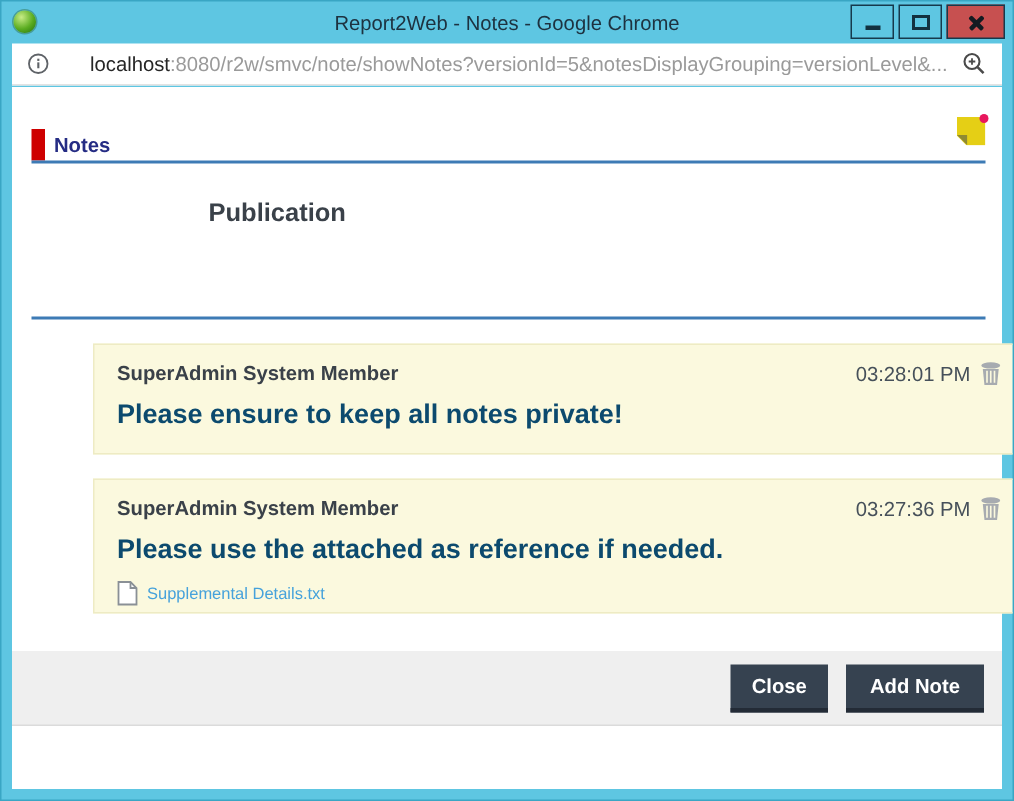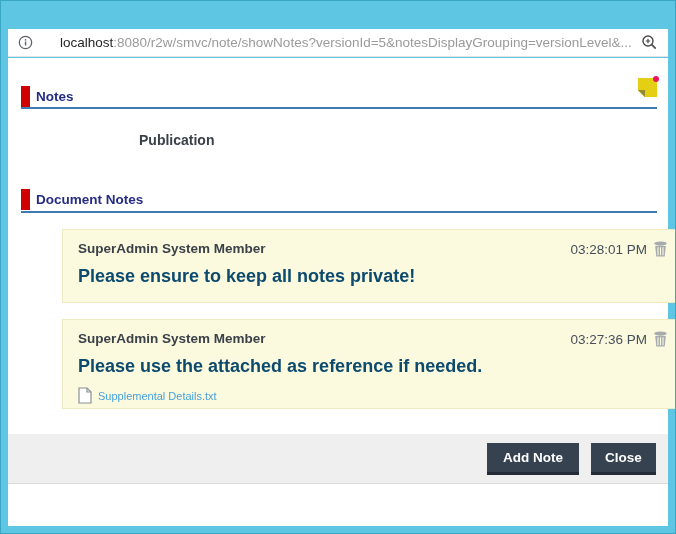--- a/index.html
+++ b/index.html
@@ -38,21 +38,21 @@
   .sh2{top:131px;}
   .rule{position:absolute;left:13px;width:636px;height:2px;background:#3D7BB5;}
   .r1{top:49px;}
   .r2{top:153px;}
 
   .sticky{position:absolute;top:20px;right:11px;width:19px;height:19px;cursor:pointer;}
   .sticky .paper{position:absolute;inset:0;background:#E5CF15;clip-path:polygon(0 0,100% 0,100% 100%,34% 100%,0 66%);}
   .sticky .fold{position:absolute;left:0;bottom:0;width:7px;height:7px;background:#8F8A33;clip-path:polygon(0 0,100% 0,100% 100%);}
   .sticky .dot{position:absolute;top:-2px;right:-2px;width:6px;height:6px;border-radius:50%;background:#E8175D;}
 
-  .pubrow{position:absolute;top:74px;left:0;right:0;height:18px;font-size:14px;}
+  .pubrow{position:absolute;top:74px;left:0;right:0;height:18px;font-size:17px;}
   .publabel{position:absolute;left:131px;font-weight:bold;color:#3A4149;}
   .pubvalue{position:absolute;left:211px;color:#4A525A;}
 
   .card{position:absolute;left:21px;width:622px;background:#FBF9DE;border:1px solid #EEEBC4;box-sizing:border-box;padding:11px 15px;margin-left:33px;}
   .card1{top:171px;height:74px;}
   .card2{top:261px;height:90px;}
   .card-head{display:flex;align-items:flex-start;justify-content:space-between;}
   .author{font-size:13.5px;font-weight:bold;color:#3A4149;}
   .meta{display:flex;align-items:center;}
   .time{font-size:13.5px;color:#46505A;margin-right:6px;}
@@ -65,20 +65,35 @@
   .footer{position:absolute;left:0;top:376px;width:100%;height:50px;background:#EFEFEF;border-bottom:1px solid #DBDBDB;box-sizing:border-box;display:flex;align-items:center;justify-content:flex-end;padding-right:12px;}
   .btn{font-family:"Liberation Sans",sans-serif;font-size:13.5px;font-weight:bold;color:#ffffff;background:#364250;border:none;border-bottom:3px solid #232B36;padding:7px 0;margin-left:12px;cursor:pointer;text-align:center;}
   .btn.add{width:92px;}
   .btn.close-b{width:65px;}
 </style>
 </head>
 <body>
 
 <div class="window">
 
+  <div class="titlebar">
+    <span class="app-icon"></span>
+    <div class="win-title">Report2Web - Notes - Google Chrome</div>
+    <div class="controls">
+      <div class="ctrl">
+        <span class="glyph-min"></span>
+      </div>
+      <div class="ctrl">
+        <span class="glyph-max"></span>
+      </div>
+      <div class="ctrl close">
+        <span class="glyph-close"></span>
+      </div>
+    </div>
+  </div>
 
   <div class="addressbar">
     <span class="info-ic">
       <svg width="15" height="15" viewBox="0 0 16 16">
         <circle cx="8" cy="8" r="6.6" fill="none" stroke="#5F6368" stroke-width="1.3"></circle>
         <rect x="7.3" y="7" width="1.5" height="4.2" fill="#5F6368"></rect>
         <rect x="7.3" y="4.4" width="1.5" height="1.6" fill="#5F6368"></rect>
       </svg>
     </span>
     <div class="url"><span class="host">localhost</span><span class="rest">:8080/r2w/smvc/note/showNotes?versionId=5&amp;notesDisplayGrouping=versionLevel&amp;...</span></div>
@@ -101,24 +116,20 @@
       <span class="paper"></span>
       <span class="fold"></span>
       <span class="dot"></span>
     </span>
     <div class="rule r1"></div>
 
     <div class="pubrow">
       <span class="publabel">Publication</span>
     </div>
 
-    <div class="section-header sh2">
-      <span class="accent"></span>
-      <span class="sh-title">Document Notes</span>
-    </div>
     <div class="rule r2"></div>
 
     <div class="card card1">
       <div class="card-head">
         <span class="author">SuperAdmin System Member</span>
         <span class="meta">
           <span class="time">03:28:01 PM</span>
           <span class="trash">
             <svg width="15" height="16" viewBox="0 0 15 16">
               <ellipse cx="7.5" cy="2.6" rx="6.3" ry="2.1" fill="#A7ABB0"></ellipse>
@@ -151,18 +162,18 @@
           <svg width="14" height="17" viewBox="0 0 14 17">
             <path d="M1 1h8l4 4v11H1z" fill="#ffffff" stroke="#8A9096" stroke-width="1.2"></path>
             <path d="M9 1v4h4" fill="none" stroke="#8A9096" stroke-width="1.2"></path>
           </svg>
         </span>
         <span class="attach-label">Supplemental Details.txt</span>
       </div>
     </div>
 
     <div class="footer">
+      <button class="btn close-b">Close</button>
       <button class="btn add">Add Note</button>
-      <button class="btn close-b">Close</button>
     </div>
 
   </div>
 </div>
 
 </body></html>

